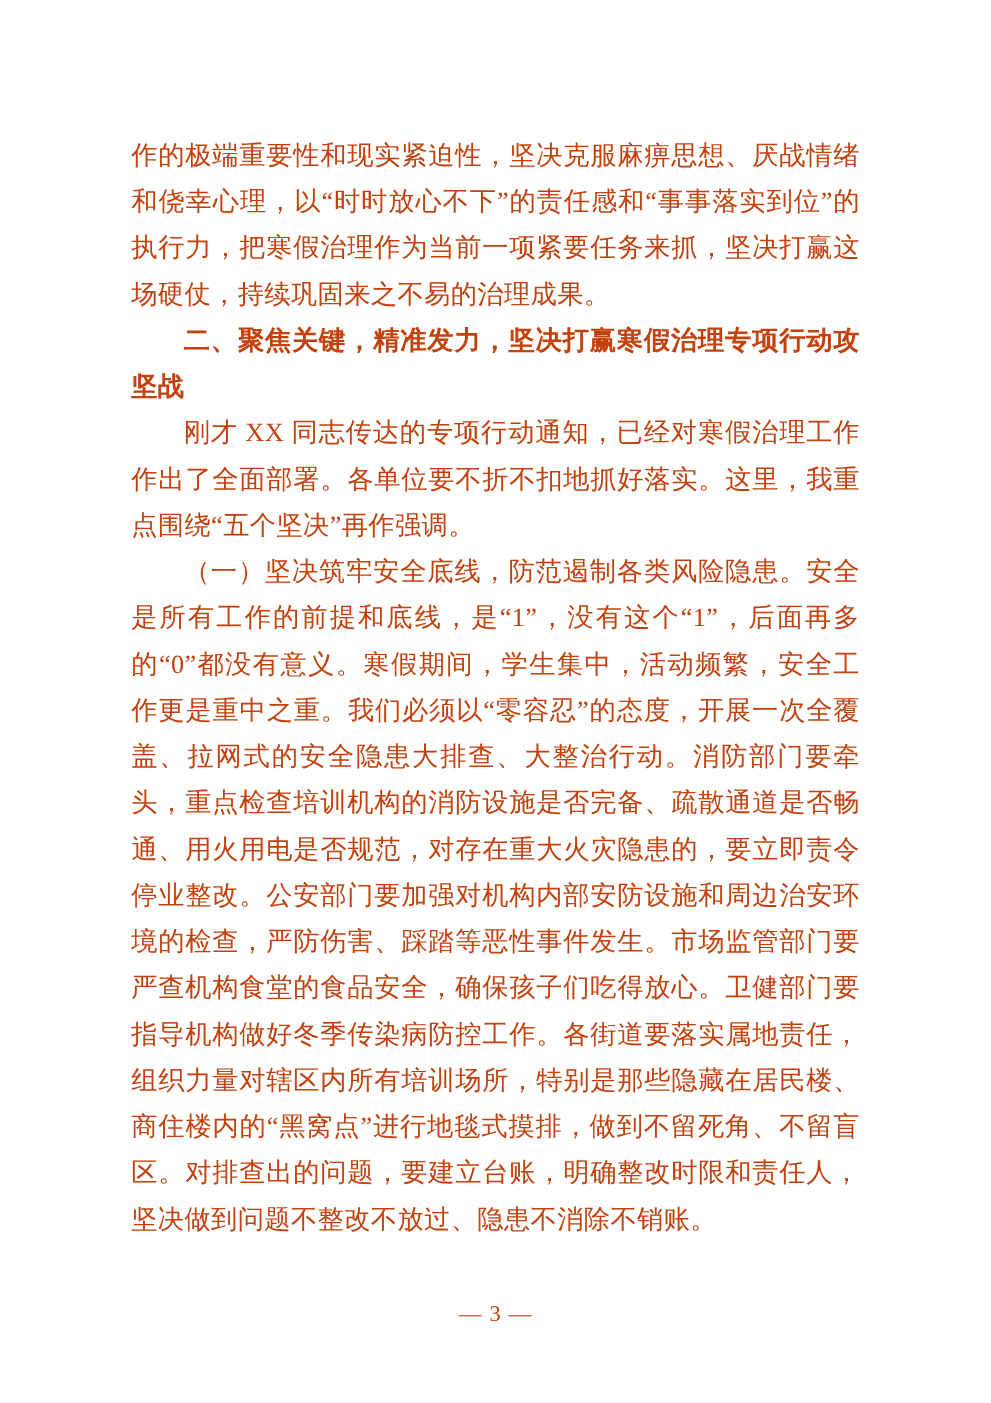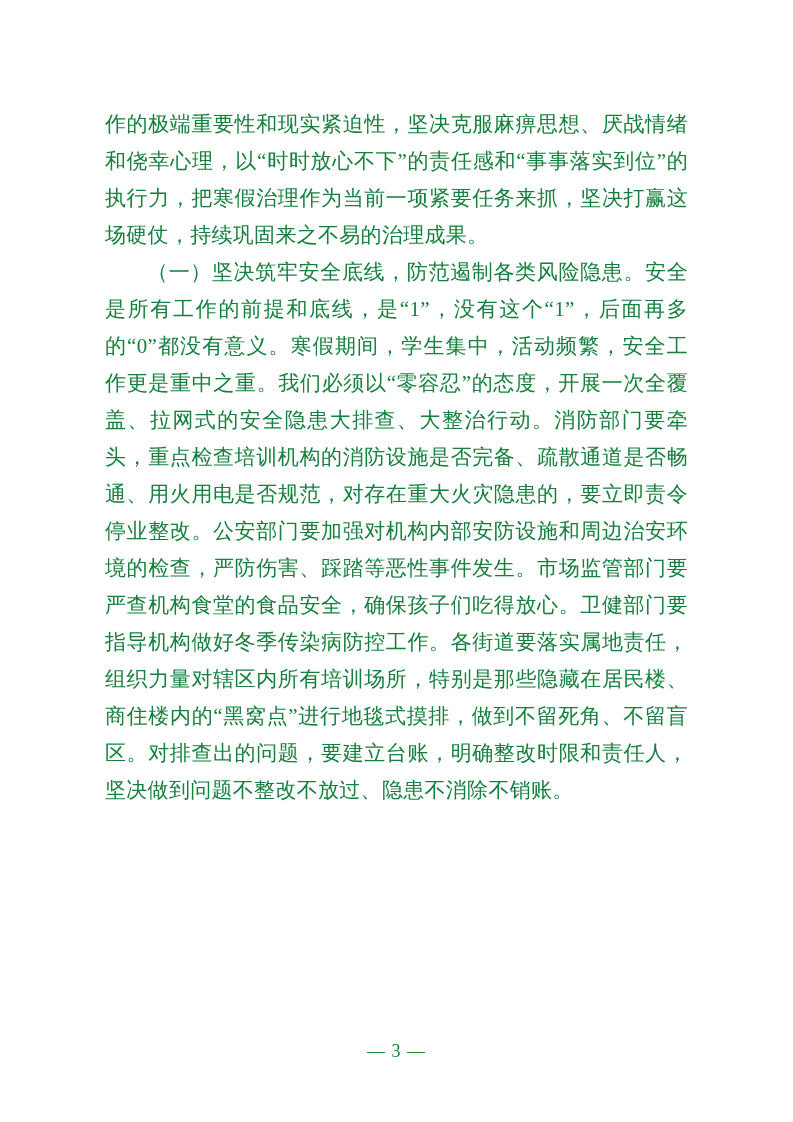--- a/index.html
+++ b/index.html
@@ -3,21 +3,21 @@
 <meta charset="utf-8">
 <style>
   * { margin: 0; padding: 0; box-sizing: border-box; }
   html, body { background: #ffffff; }
   .page {
     position: relative;
     width: 793px;
     height: 1122px;
     margin: 0 auto;
     background: #ffffff;
-    color: #15803d;
+    color: #c2410c;
     font-family: "Liberation Serif", "DejaVu Serif", serif;
     padding: 106px 105px 0 105px;
     overflow: hidden;
   }
   .body-text p {
     font-size: 21px;
     line-height: 37px;
     text-align: justify;
     text-justify: inter-ideograph;
     text-indent: 2em;
@@ -43,21 +43,23 @@
   }
 </style>
 </head>
 <body>
 
 <div class="page">
   <div class="body-text">
 
     <p class="no-indent"><span>作的极端重要性和现实紧迫性，坚决克服麻痹思想、厌战情绪和侥幸心理，以“时时放心不下”的责任感和“事事落实到位”的执行力，把寒假治理作为当前一项紧要任务来抓，坚决打赢这场硬仗，持续巩固来之不易的治理成果。</span></p>
 
+    <p class="heading"><span>二、聚焦关键，精准发力，坚决打赢寒假治理专项行动攻坚战</span></p>
 
+    <p><span>刚才 XX 同志传达的专项行动通知，已经对寒假治理工作作出了全面部署。各单位要不折不扣地抓好落实。这里，我重点围绕“五个坚决”再作强调。</span></p>
 
     <p><span class="lead-bold">（一）坚决筑牢安全底线，防范遏制各类风险隐患。</span><span>安全是所有工作的前提和底线，是“1”，没有这个“1”，后面再多的“0”都没有意义。寒假期间，学生集中，活动频繁，安全工作更是重中之重。我们必须以“零容忍”的态度，开展一次全覆盖、拉网式的安全隐患大排查、大整治行动。消防部门要牵头，重点检查培训机构的消防设施是否完备、疏散通道是否畅通、用火用电是否规范，对存在重大火灾隐患的，要立即责令停业整改。公安部门要加强对机构内部安防设施和周边治安环境的检查，严防伤害、踩踏等恶性事件发生。市场监管部门要严查机构食堂的食品安全，确保孩子们吃得放心。卫健部门要指导机构做好冬季传染病防控工作。各街道要落实属地责任，组织力量对辖区内所有培训场所，特别是那些隐藏在居民楼、商住楼内的“黑窝点”进行地毯式摸排，做到不留死角、不留盲区。对排查出的问题，要建立台账，明确整改时限和责任人，坚决做到问题不整改不放过、隐患不消除不销账。</span></p>
 
   </div>
 
   <div class="page-footer">
     <span>— 3 —</span>
   </div>
 </div>
 

